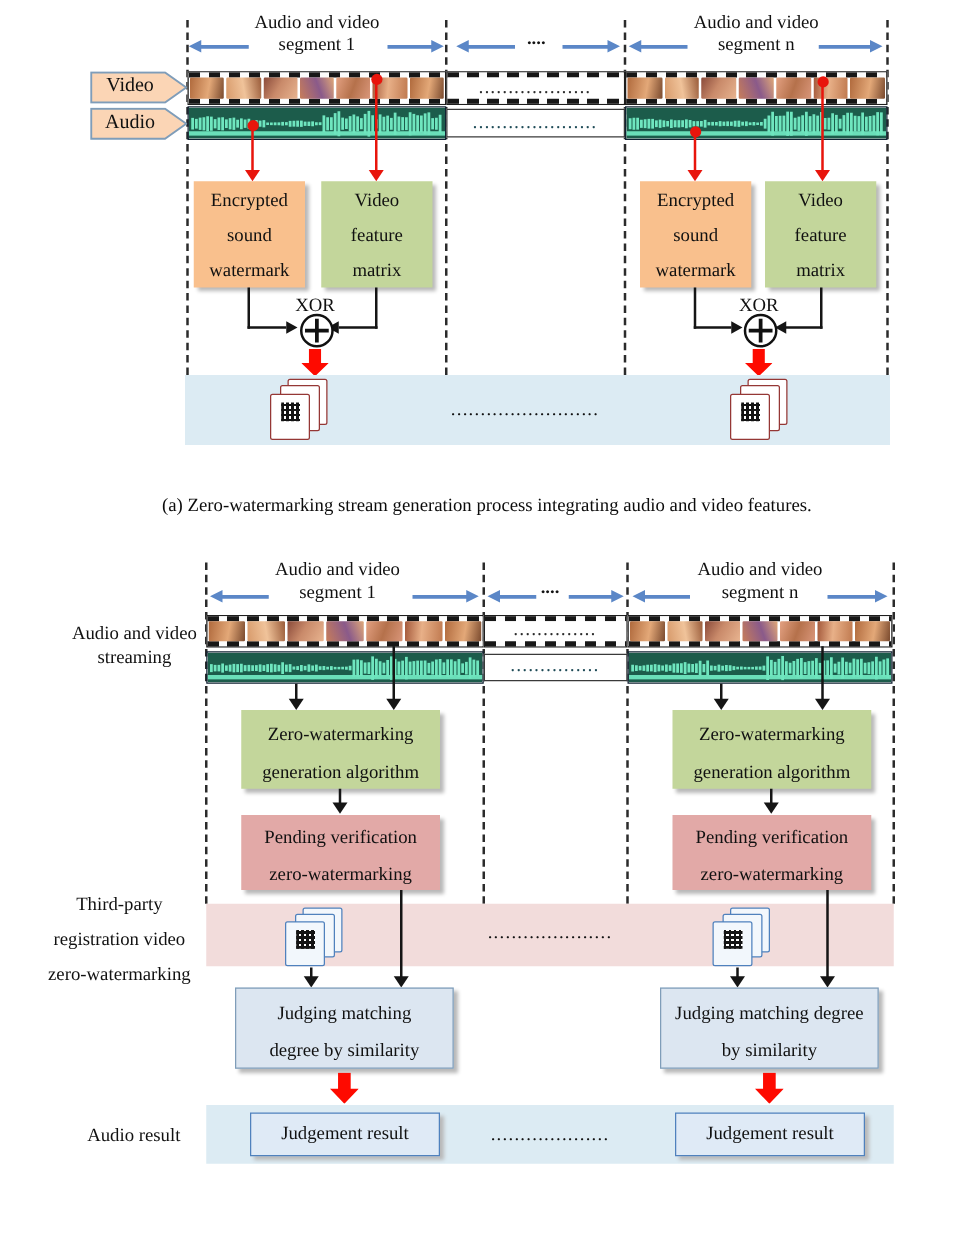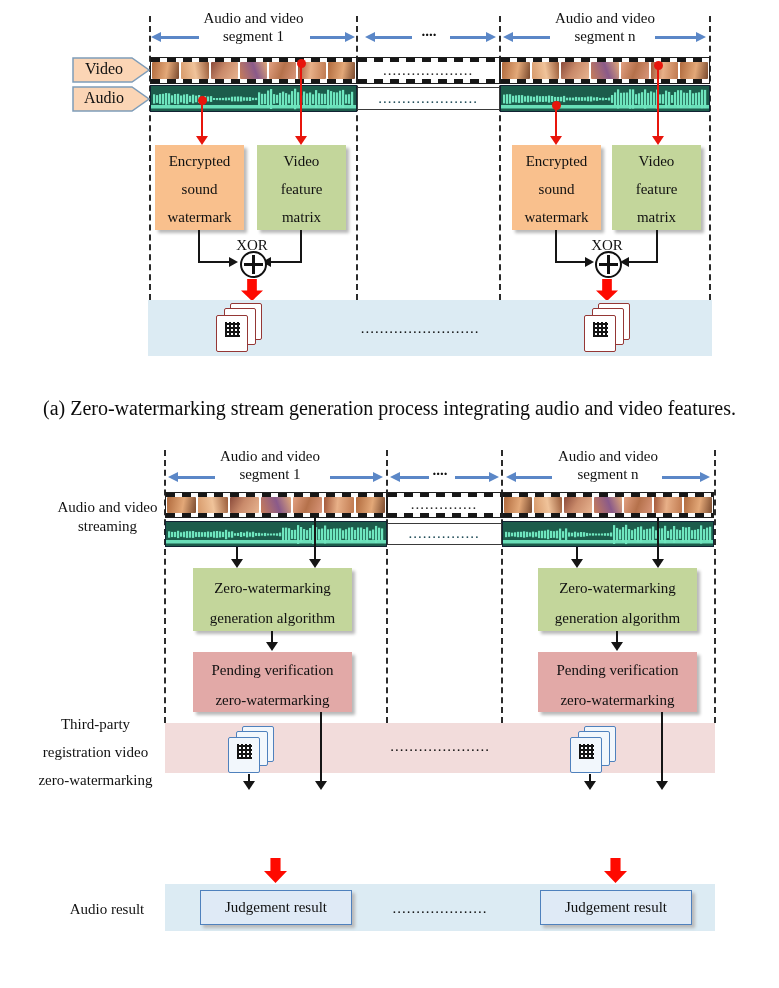--- a/index.html
+++ b/index.html
@@ -68,21 +68,21 @@
   .qrstack { position:absolute; }
   .qrstack .pg { position:absolute; width:70%; height:76%; background:#fff; border:1.6px solid #953735; border-radius:2px; box-sizing:border-box; }
   .qrstack .p3 { right:0; top:0; }
   .qrstack .p2 { right:13%; top:10%; }
   .qrstack .p1 { left:0; bottom:0; }
   .qrstack.bluepg .pg { border-color:#4f81bd; background:#f2f7fc; }
   .qr { width:15px; height:15px; display:block; margin:6px auto 0;
     background-image:repeating-linear-gradient(0deg,#141414 0 2px,transparent 2px 4px),
                      repeating-linear-gradient(90deg,#141414 0 2px,#fff 2px 4px); }
   .dots { position:absolute; font-size:15px; letter-spacing:1px; color:#111; }
-  .caption { position:absolute; font-size:20px; color:#0c0c0c; }
+  .caption { position:absolute; font-size:15px; color:#0c0c0c; }
 </style>
 </head>
 <body>
 
 <div id="canvas">
 
   <div class="dashv" style="left:149px;top:16px;height:284px"></div>
   <div class="dashv" style="left:356px;top:16px;height:284px"></div>
   <div class="dashv" style="left:499px;top:16px;height:284px"></div>
   <div class="dashv" style="left:709px;top:16px;height:284px"></div>
@@ -618,20 +618,24 @@
   <div class="vline" style="left:320px;top:712px;height:70px"></div>
   <i class="tri td-blk" style="left:315px;top:781px"></i>
   <div class="vline" style="left:661px;top:712px;height:70px"></div>
   <i class="tri td-blk" style="left:656px;top:781px"></i>
 
   <div class="vline" style="left:248px;top:774px;height:8px"></div>
   <i class="tri td-blk" style="left:243px;top:781px"></i>
   <div class="vline" style="left:589px;top:774px;height:8px"></div>
   <i class="tri td-blk" style="left:584px;top:781px"></i>
 
+  <div class="pbox bluebx pre" style="left:188px;top:790px;width:175px;height:65px;line-height:30px;padding-top:5px">Judging matching
+degree by similarity</div>
+  <div class="pbox bluebx pre" style="left:528px;top:790px;width:175px;height:65px;line-height:30px;padding-top:5px">Judging matching degree
+by similarity</div>
 
   <div class="fatarrow" style="left:264px;top:858px;width:23px;height:25px"></div>
   <div class="fatarrow" style="left:604px;top:858px;width:23px;height:25px"></div>
 
   <div class="band-blue" style="left:165px;top:884px;width:550px;height:47px"></div>
   <div class="pbox judge" style="left:200px;top:890px;width:152px;height:35px;line-height:33px">Judgement result</div>
   <div class="pbox judge" style="left:540px;top:890px;width:152px;height:35px;line-height:33px">Judgement result</div>
   <div class="dots ctr" style="left:390px;top:900px;width:100px">....................</div>
   <div class="abs ctr txt15" style="left:52px;top:900px;width:110px">Audio result</div>
 

